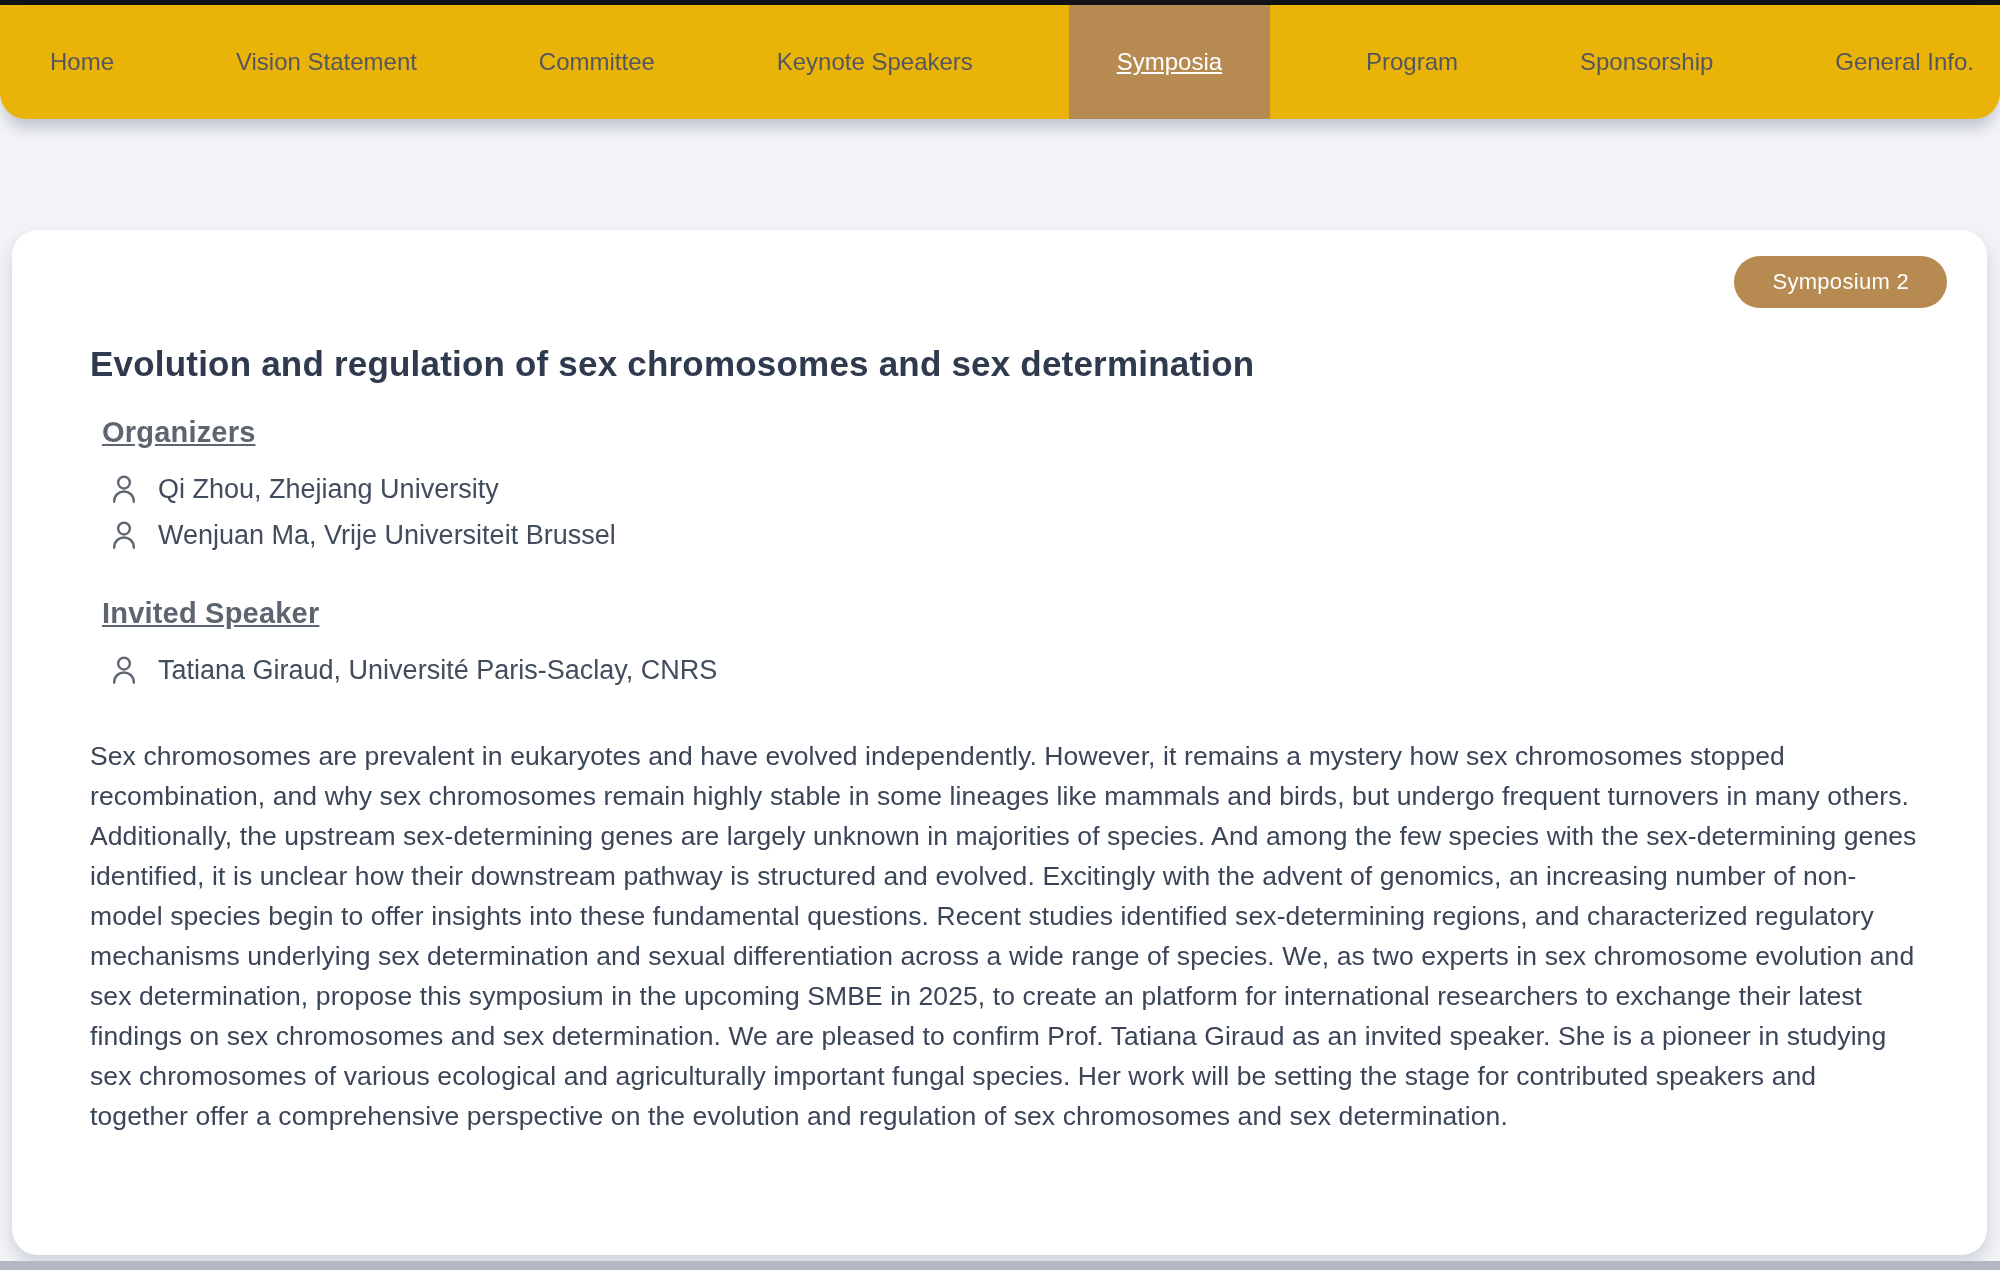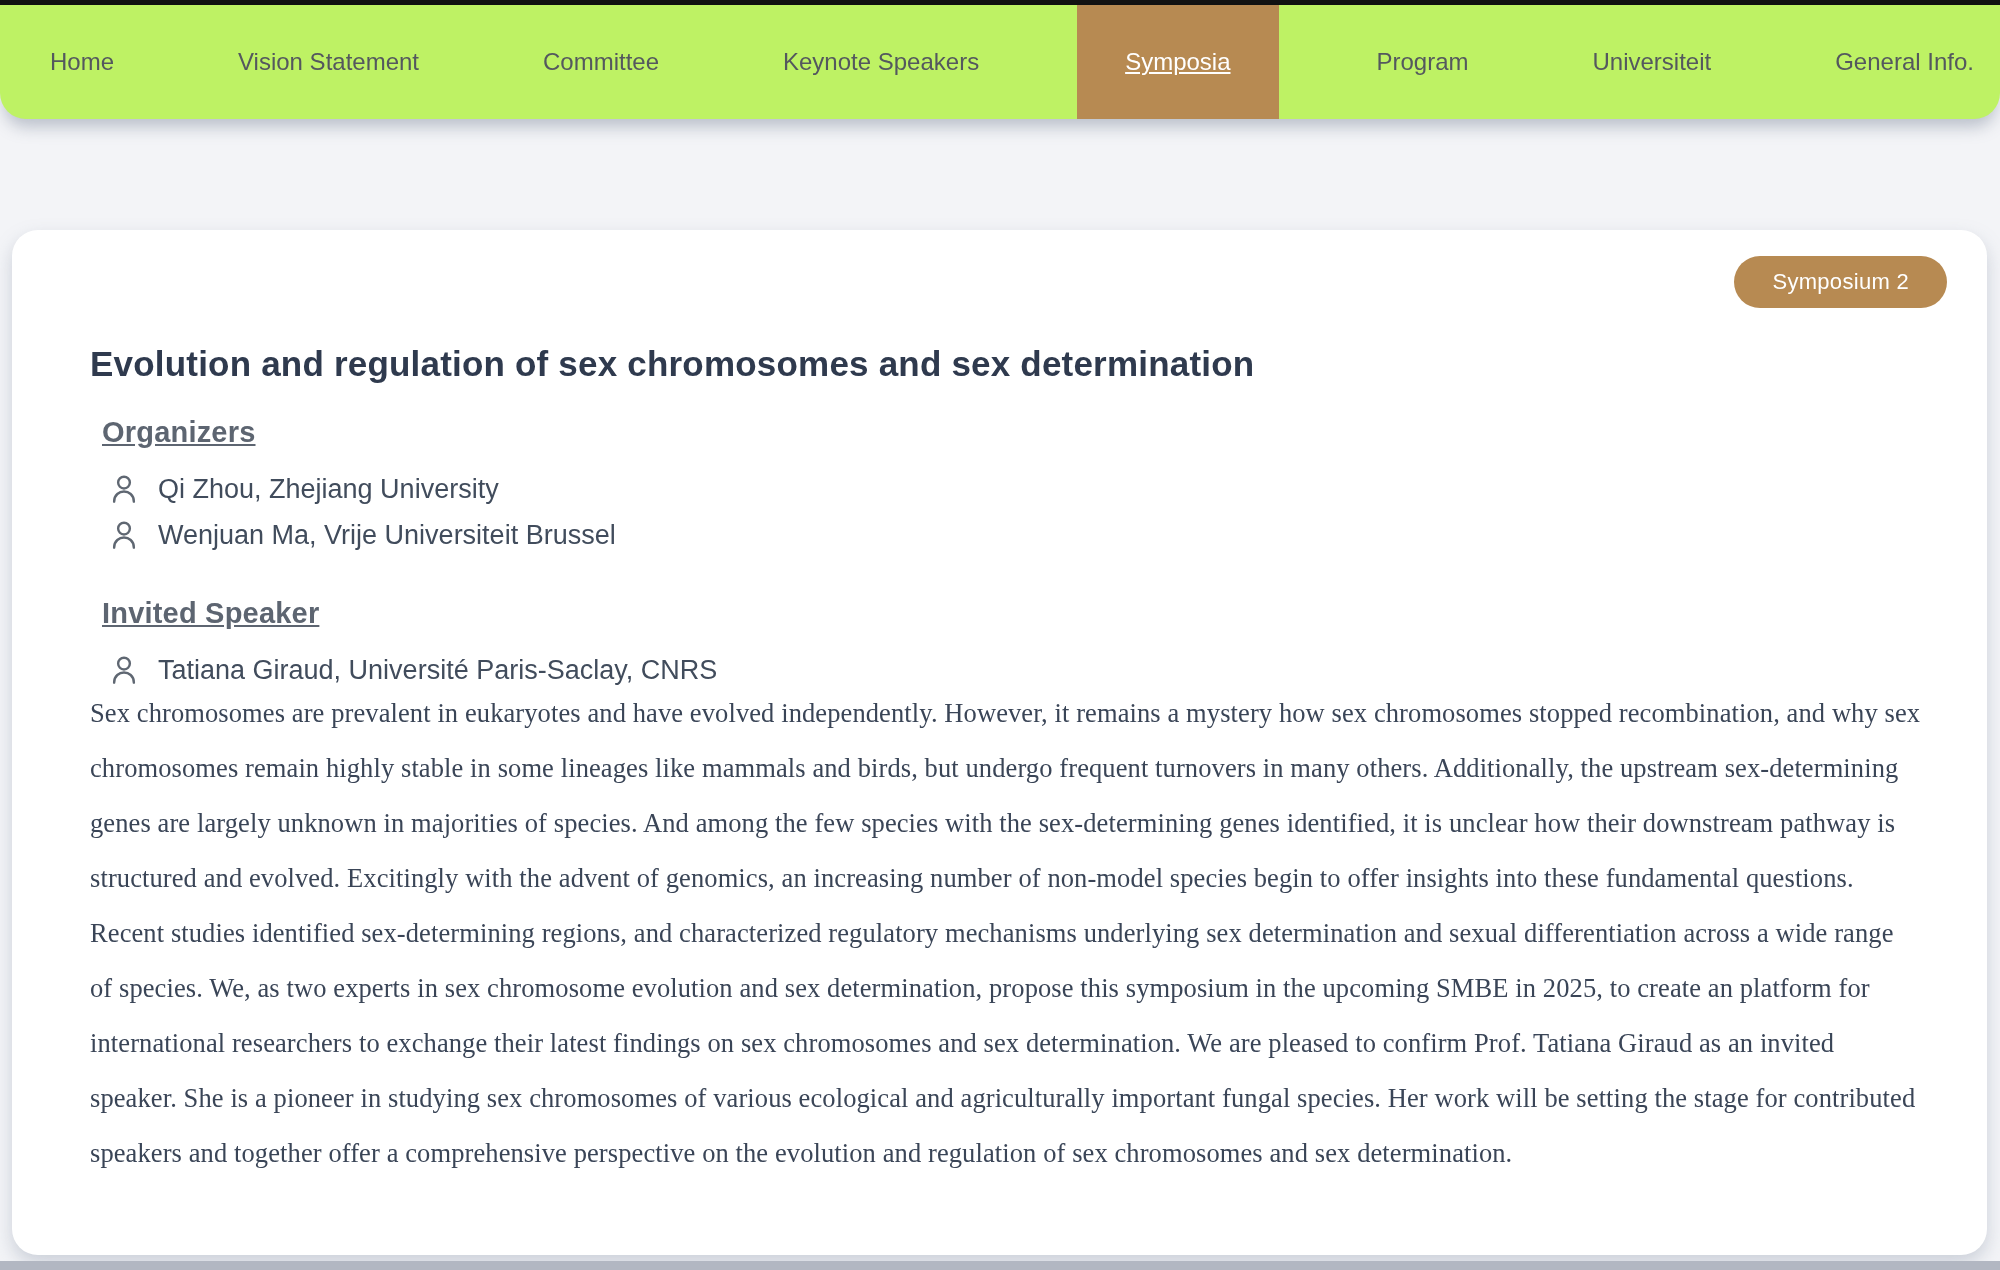--- a/index.html
+++ b/index.html
@@ -11,21 +11,21 @@
     position: relative;
   }
   
   .top-strip {
     width: 100%; height: 5px;
     background: #121212;
   }
   
   .navbar {
     width: 100%; height: 114px;
-    background: #bef264;
+    background: #eab308;
     display: flex;
     align-items: stretch;
     justify-content: space-between;
     padding: 0 0 0 24px;
     border-radius: 0 0 26px 26px;
     box-shadow: 0 12px 16px -4px rgba(120,130,150,0.45);
     position: relative;
     z-index: 5;
   }
   .nav-item {
@@ -88,27 +88,27 @@
     font-size: 27px;
     color: #414c5c;
   }
   .person-row.first { margin-top: 24px; }
   .person-icon-svg {
     width: 32px; height: 32px;
     flex: 0 0 auto;
     stroke: #5f6772;
   }
   .description {
+    margin-top: 50px;
     margin-left: 12px;
     font-size: 26.5px;
-    line-height: 55px;
+    line-height: 40px;
     color: #3a4557;
     max-width: 1850px;
     letter-spacing: 0.1px;
-    font-family: Liberation Serif, serif;
   }
   
   .bottom-strip {
     position: absolute;
     left: 0; bottom: 0;
     width: 100%; height: 9px;
     background: #b2b7c2;
   }
 </style>
 </head>
@@ -116,21 +116,21 @@
 
 <div class="top-strip"></div>
 
 <nav class="navbar">
   <div class="nav-item">Home</div>
   <div class="nav-item">Vision Statement</div>
   <div class="nav-item">Committee</div>
   <div class="nav-item">Keynote Speakers</div>
   <div class="nav-item active">Symposia</div>
   <div class="nav-item">Program</div>
-  <div class="nav-item">Universiteit</div>
+  <div class="nav-item">Sponsorship</div>
   <div class="nav-item">General Info.</div>
 </nav>
 
 <section class="card">
   <div class="badge">Symposium 2</div>
 
   <h1 class="card-title">Evolution and regulation of sex chromosomes and sex determination</h1>
 
   <h2 class="section-heading">Organizers</h2>
 

